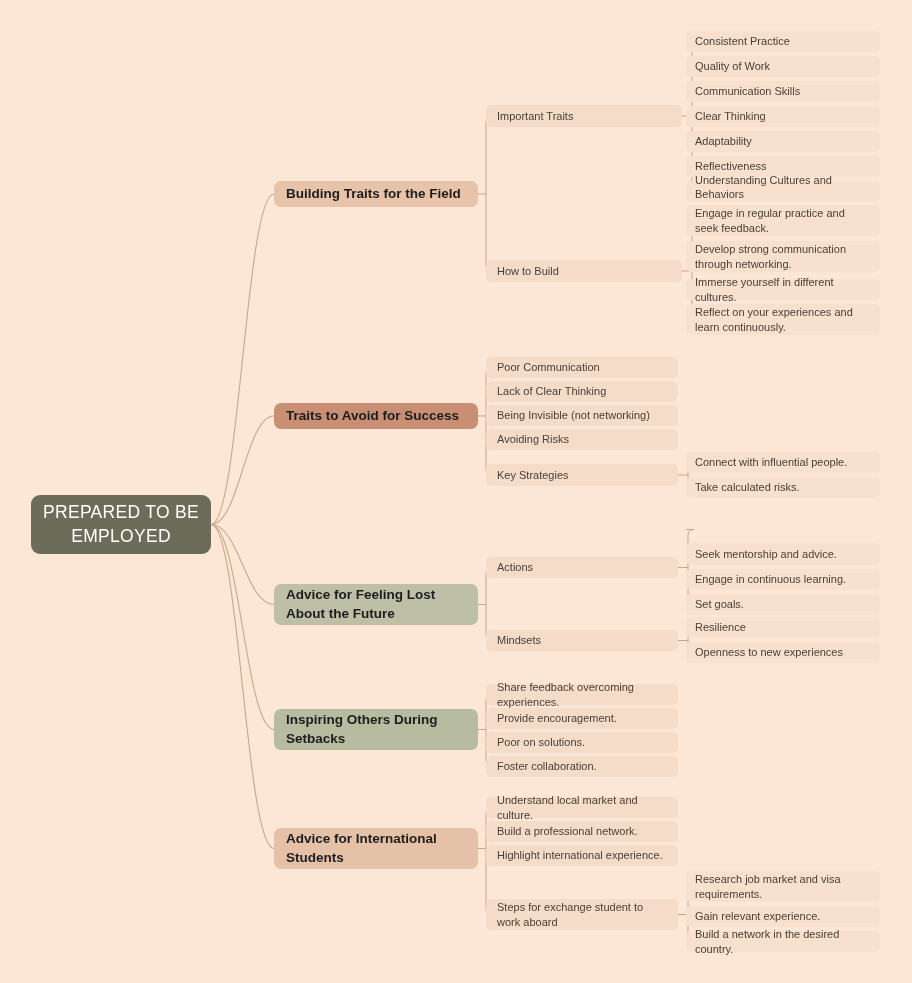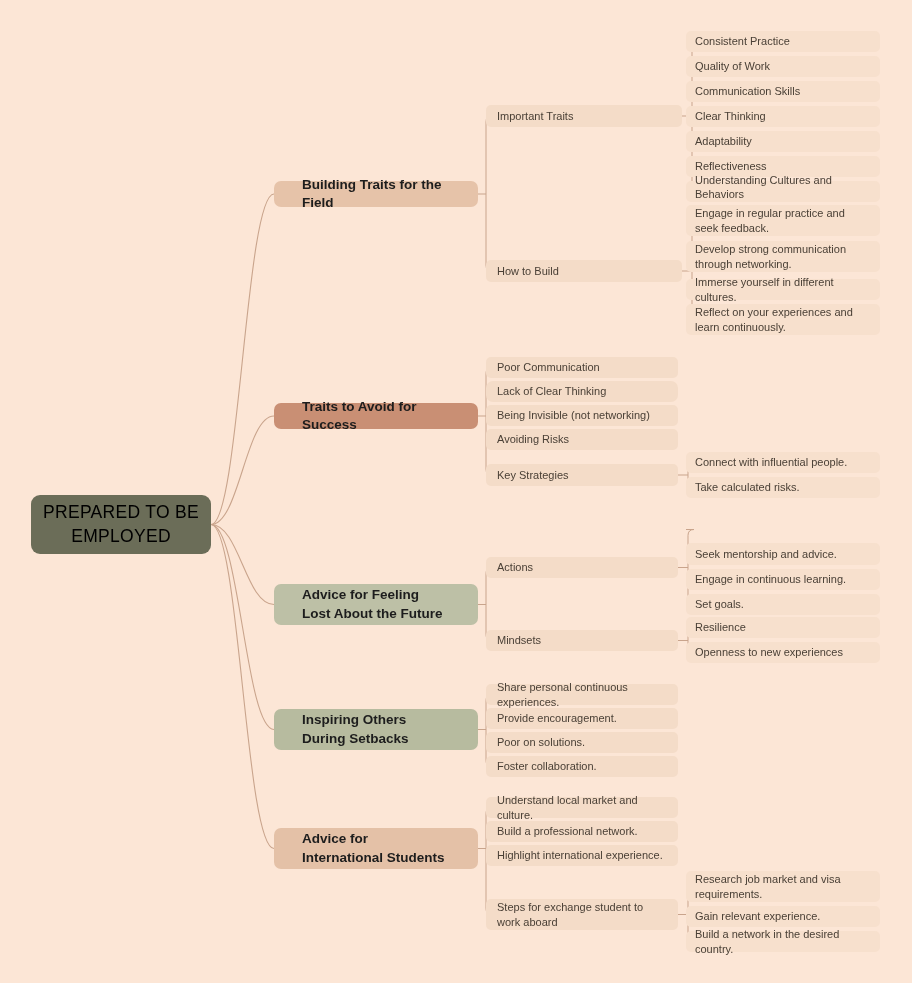--- a/index.html
+++ b/index.html
@@ -12,29 +12,29 @@
     position:relative;
   }
   #canvas{position:absolute;left:0;top:0;width:912px;height:983px;}
   #links{position:absolute;left:0;top:0;width:912px;height:983px;pointer-events:none;}
 
   .node{position:absolute;box-sizing:border-box;display:flex;align-items:center;}
   .node span{display:block;}
 
   
   .root{
-    background:#6b6d58;color:#000000;border-radius:9px;
+    background:#6b6d58;color:#ffffff;border-radius:9px;
     justify-content:center;text-align:center;
     font-size:17.5px;letter-spacing:.3px;line-height:1.35;
   }
 
   
   .lvl1{
     border-radius:7px;color:#1d1d1d;font-size:13.5px;
-    font-weight:600;line-height:1.35;padding:0 28px;
+    font-weight:600;line-height:1.35;padding:0 12px;
   }
   .lvl1.tan{background:#e6c3a9;}
   .lvl1.clay{background:#c98f74;}
   .lvl1.sage{background:#bdc0a6;}
   .lvl1.olive{background:#b7bb9f;}
   .lvl1.tan2{background:#e4c1a7;}
 
   
   .lvl2{
     background:#f4dcc8;border-radius:5px;color:#4a4036;
@@ -217,21 +217,21 @@
       <div class="node lvl3" style="left: 686px; top: 617px; width: 194px; height: 21px;">
         <span>Resilience</span>
       </div>
       <div class="node lvl3" style="left: 686px; top: 642px; width: 194px; height: 21px;">
         <span>Openness to new experiences</span>
       </div>
       <div class="node lvl1 olive" style="left: 274px; top: 709px; width: 204px; height: 41px;">
         <span>Inspiring Others During Setbacks</span>
       </div>
       <div class="node lvl2" style="left: 486px; top: 684px; width: 192px; height: 21px;">
-        <span>Share personal continuous experiences.</span>
+        <span>Share feedback overcoming experiences.</span>
       </div>
       <div class="node lvl2" style="left: 486px; top: 708px; width: 192px; height: 21px;">
         <span>Provide encouragement.</span>
       </div>
       <div class="node lvl2" style="left: 486px; top: 732px; width: 192px; height: 21px;">
         <span>Poor on solutions.</span>
       </div>
       <div class="node lvl2" style="left: 486px; top: 756px; width: 192px; height: 21px;">
         <span>Foster collaboration.</span>
       </div>

